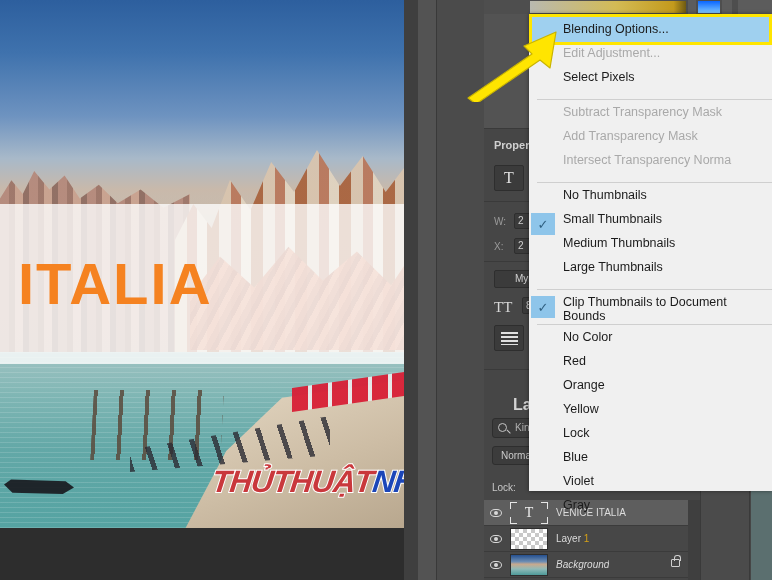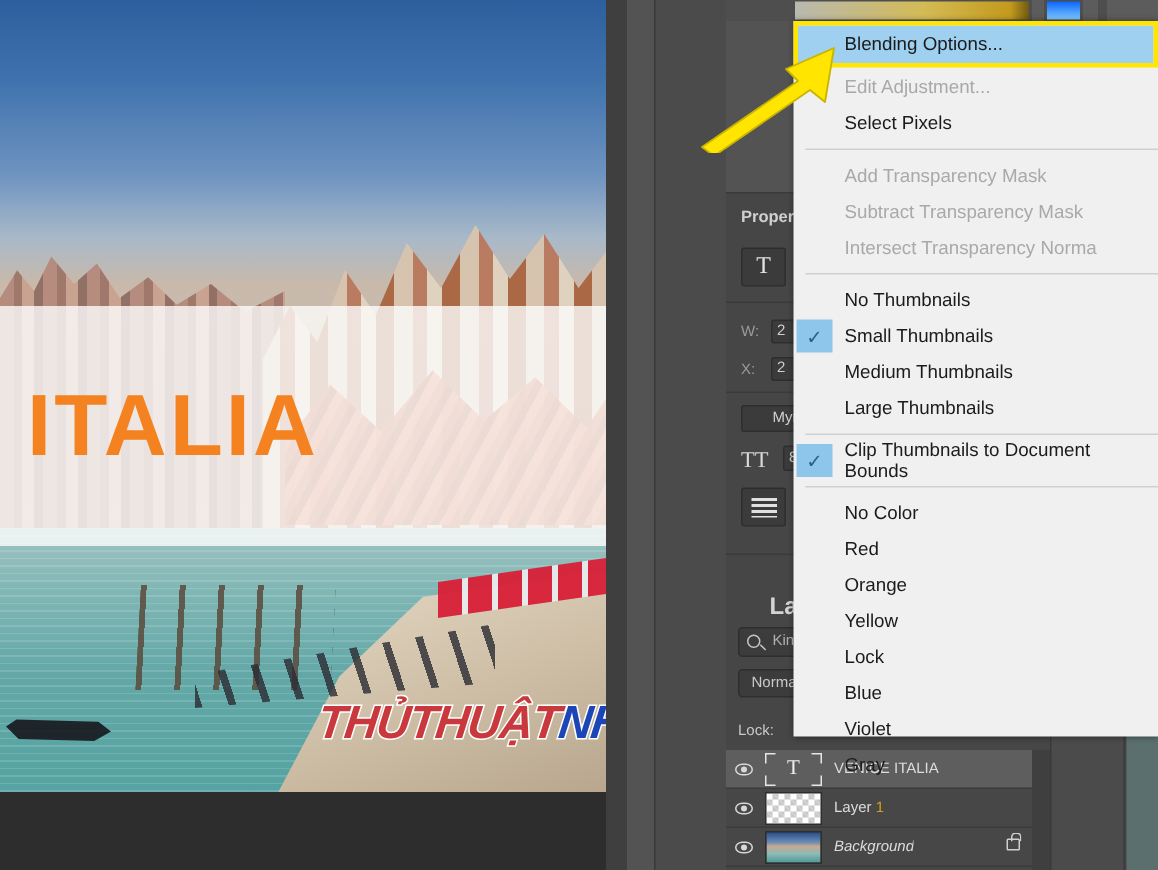--- a/index.html
+++ b/index.html
@@ -309,21 +309,21 @@
 
   
   #context-menu{
     position:absolute; left:529px; top:14px; width:243px; height:477px;
     background:#f0f0f0;
     box-shadow:0 0 4px rgba(0,0,0,.45);
     z-index:40;
     padding-left:24px;
   }
   .menu-item{
-    position:relative; height:24px; display:flex; align-items:center;
+    position:relative; height:24px; display:flex; 
     font-size:12.5px; color:#1b1b1b; padding-left:34px;
     font-family:"Liberation Sans", sans-serif;
   }
   .menu-item.disabled{ color:#a9a9a9; }
   .menu-item.checked-bg .check-box{
     position:absolute; left:2px; top:1px; width:24px; height:22px;
     background:#8ec5ea; display:flex; align-items:center; justify-content:center;
     color:#2f5f80; font-size:13px;
   }
   .menu-sep{ height:1px; margin:5px 0 5px 8px; background:#cfcfcf; }
@@ -461,24 +461,24 @@
   <div id="first-item-label">Blending Options...</div>
   <div id="menu-body">
       <div class="menu-item disabled">
         <span>Edit Adjustment...</span>
       </div>
       <div class="menu-item">
         <span>Select Pixels</span>
       </div>
       <div class="menu-sep"></div>
       <div class="menu-item disabled">
+        <span>Subtract Transparency Mask</span>
+      </div>
+      <div class="menu-item disabled">
         <span>Add Transparency Mask</span>
-      </div>
-      <div class="menu-item disabled">
-        <span>Subtract Transparency Mask</span>
       </div>
       <div class="menu-item disabled">
         <span>Intersect Transparency Norma</span>
       </div>
       <div class="menu-sep"></div>
       <div class="menu-item">
         <span>No Thumbnails</span>
       </div>
       <div class="menu-item checked-bg">
         <span class="check-box">✓</span>

